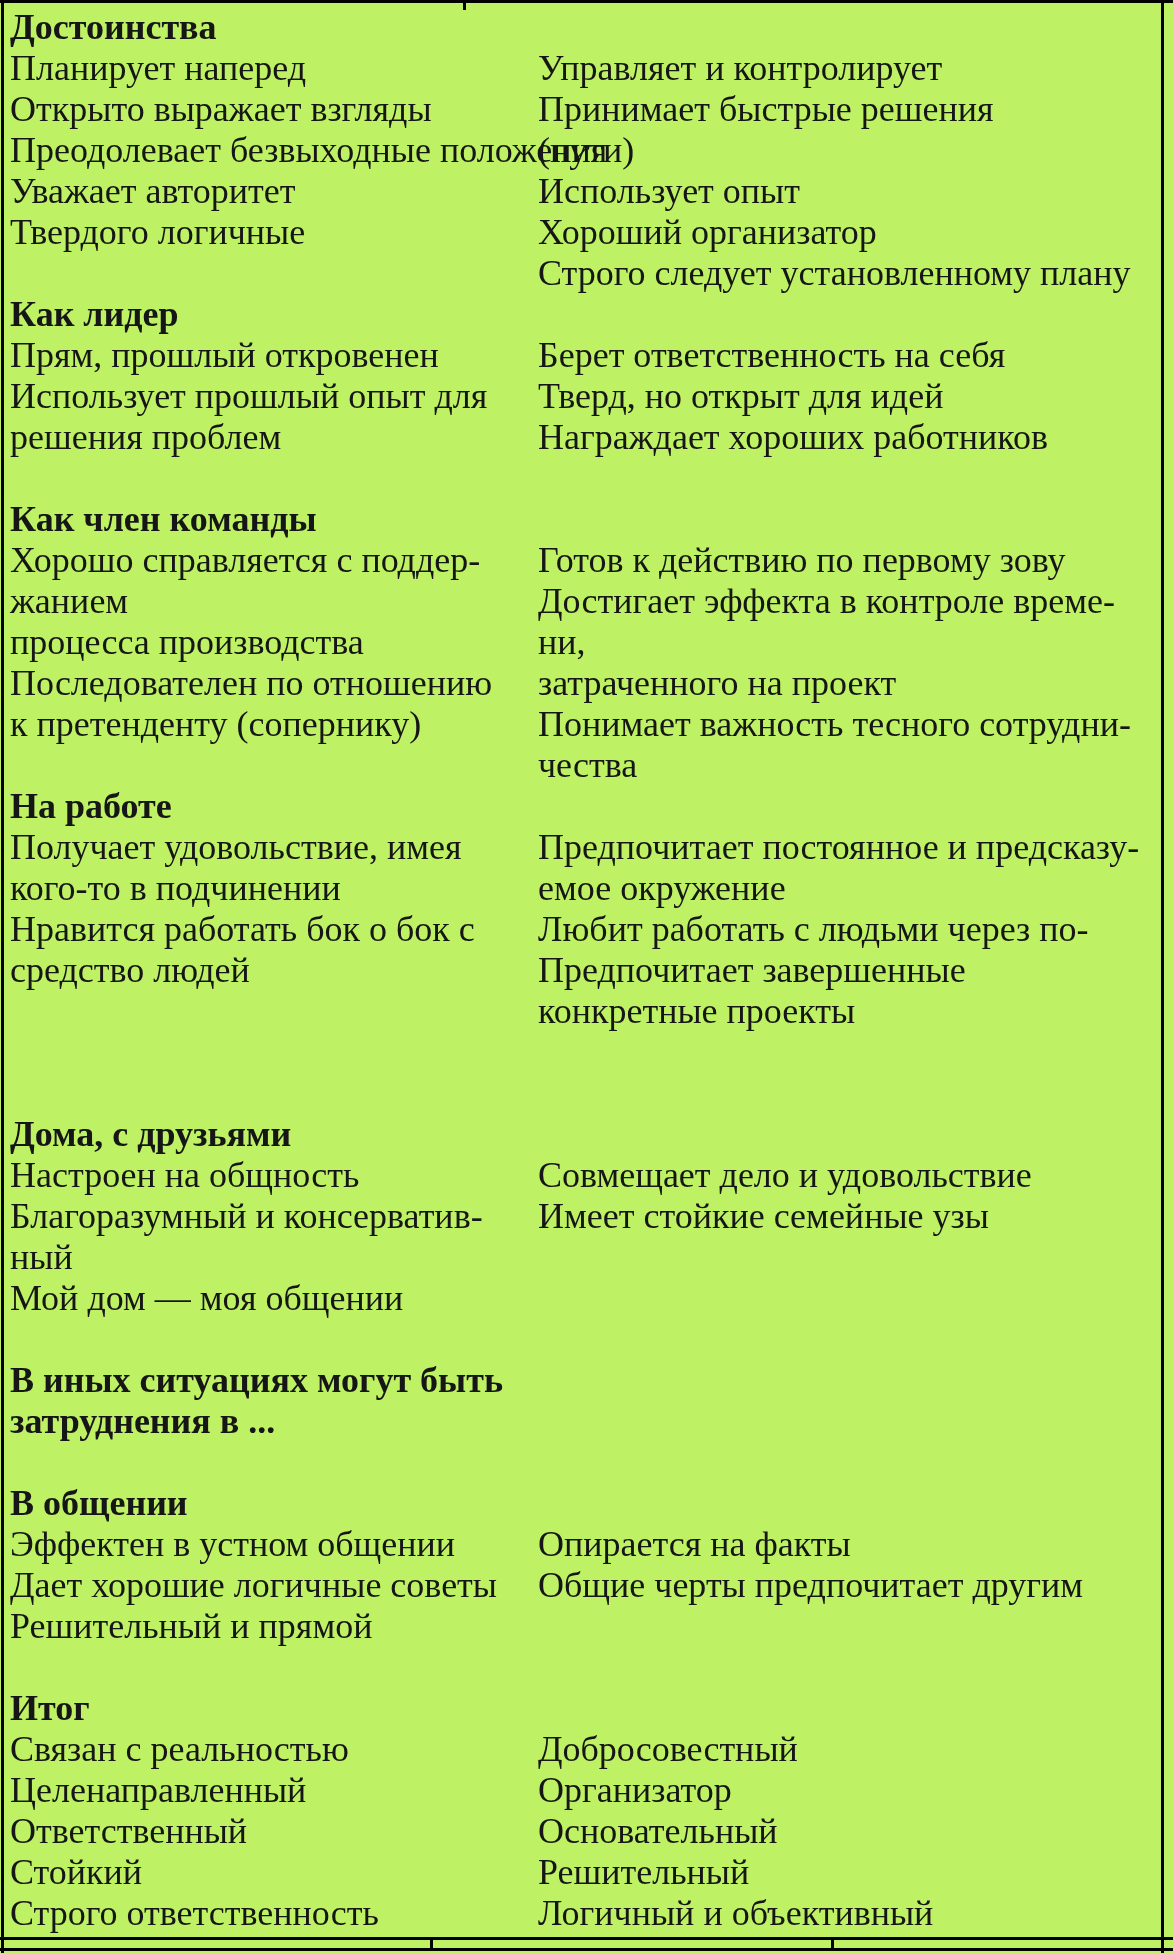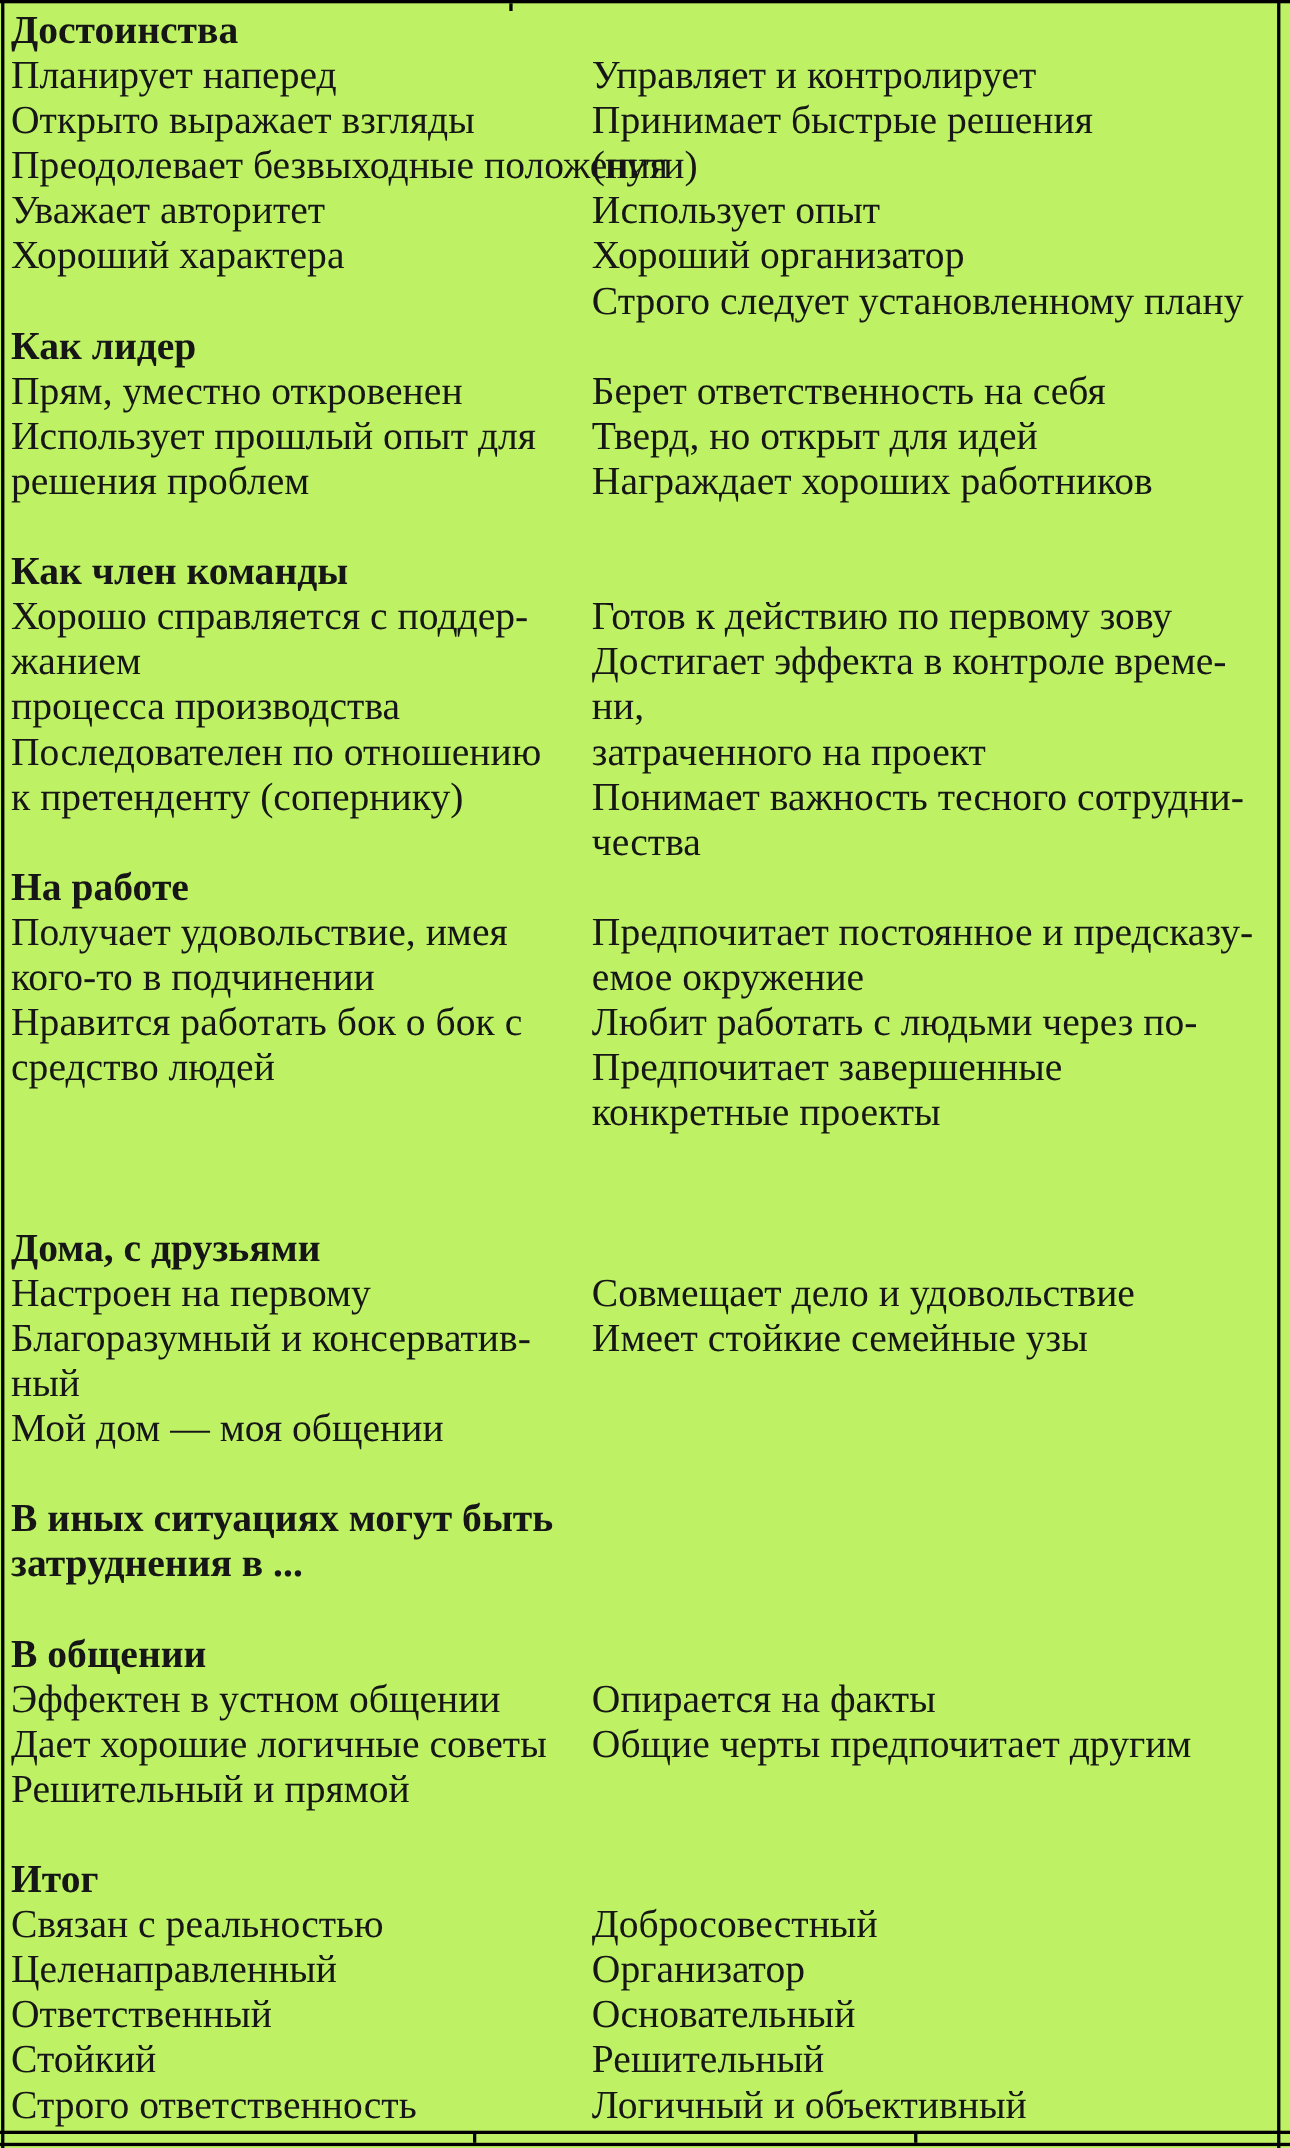--- a/index.html
+++ b/index.html
@@ -53,26 +53,26 @@
   <div class="traits-table">
       <div class="cell title">Достоинства</div>
       <div class="cell">Планирует наперед</div>
       <div class="cell">Управляет и контролирует</div>
       <div class="cell">Открыто выражает взгляды</div>
       <div class="cell">Принимает быстрые решения</div>
       <div class="cell">Преодолевает безвыходные положения</div>
       <div class="cell">(пути)</div>
       <div class="cell">Уважает авторитет</div>
       <div class="cell">Использует опыт</div>
-      <div class="cell">Хороший характера</div>
+      <div class="cell">Твердого логичные</div>
       <div class="cell">Хороший организатор</div>
       <div class="cell"></div>
       <div class="cell">Строго следует установленному плану</div>
       <div class="cell title">Как лидер</div>
-      <div class="cell">Прям, уместно откровенен</div>
+      <div class="cell">Прям, прошлый откровенен</div>
       <div class="cell">Берет ответственность на себя</div>
       <div class="cell">Использует прошлый опыт для</div>
       <div class="cell">Тверд, но открыт для идей</div>
       <div class="cell">решения проблем</div>
       <div class="cell">Награждает хороших работников</div>
       <div class="cell"></div>
       <div class="cell"></div>
       <div class="cell title">Как член команды</div>
       <div class="cell">Хорошо справляется с поддер-</div>
       <div class="cell">Готов к действию по первому зову</div>
@@ -94,21 +94,21 @@
       <div class="cell">Нравится работать бок о бок с</div>
       <div class="cell">Любит работать с людьми через по-</div>
       <div class="cell">средство людей</div>
       <div class="cell">Предпочитает завершенные</div>
       <div class="cell"></div>
       <div class="cell">конкретные проекты</div>
       <div class="cell"></div>
       <div class="cell"></div>
       <div class="cell"></div>
       <div class="cell title">Дома, с друзьями</div>
-      <div class="cell">Настроен на первому</div>
+      <div class="cell">Настроен на общность</div>
       <div class="cell">Совмещает дело и удовольствие</div>
       <div class="cell">Благоразумный и консерватив-</div>
       <div class="cell">Имеет стойкие семейные узы</div>
       <div class="cell">ный</div>
       <div class="cell"></div>
       <div class="cell">Мой дом — моя общении</div>
       <div class="cell"></div>
       <div class="cell"></div>
       <div class="cell"></div>
       <div class="cell title">В иных ситуациях могут быть</div>

